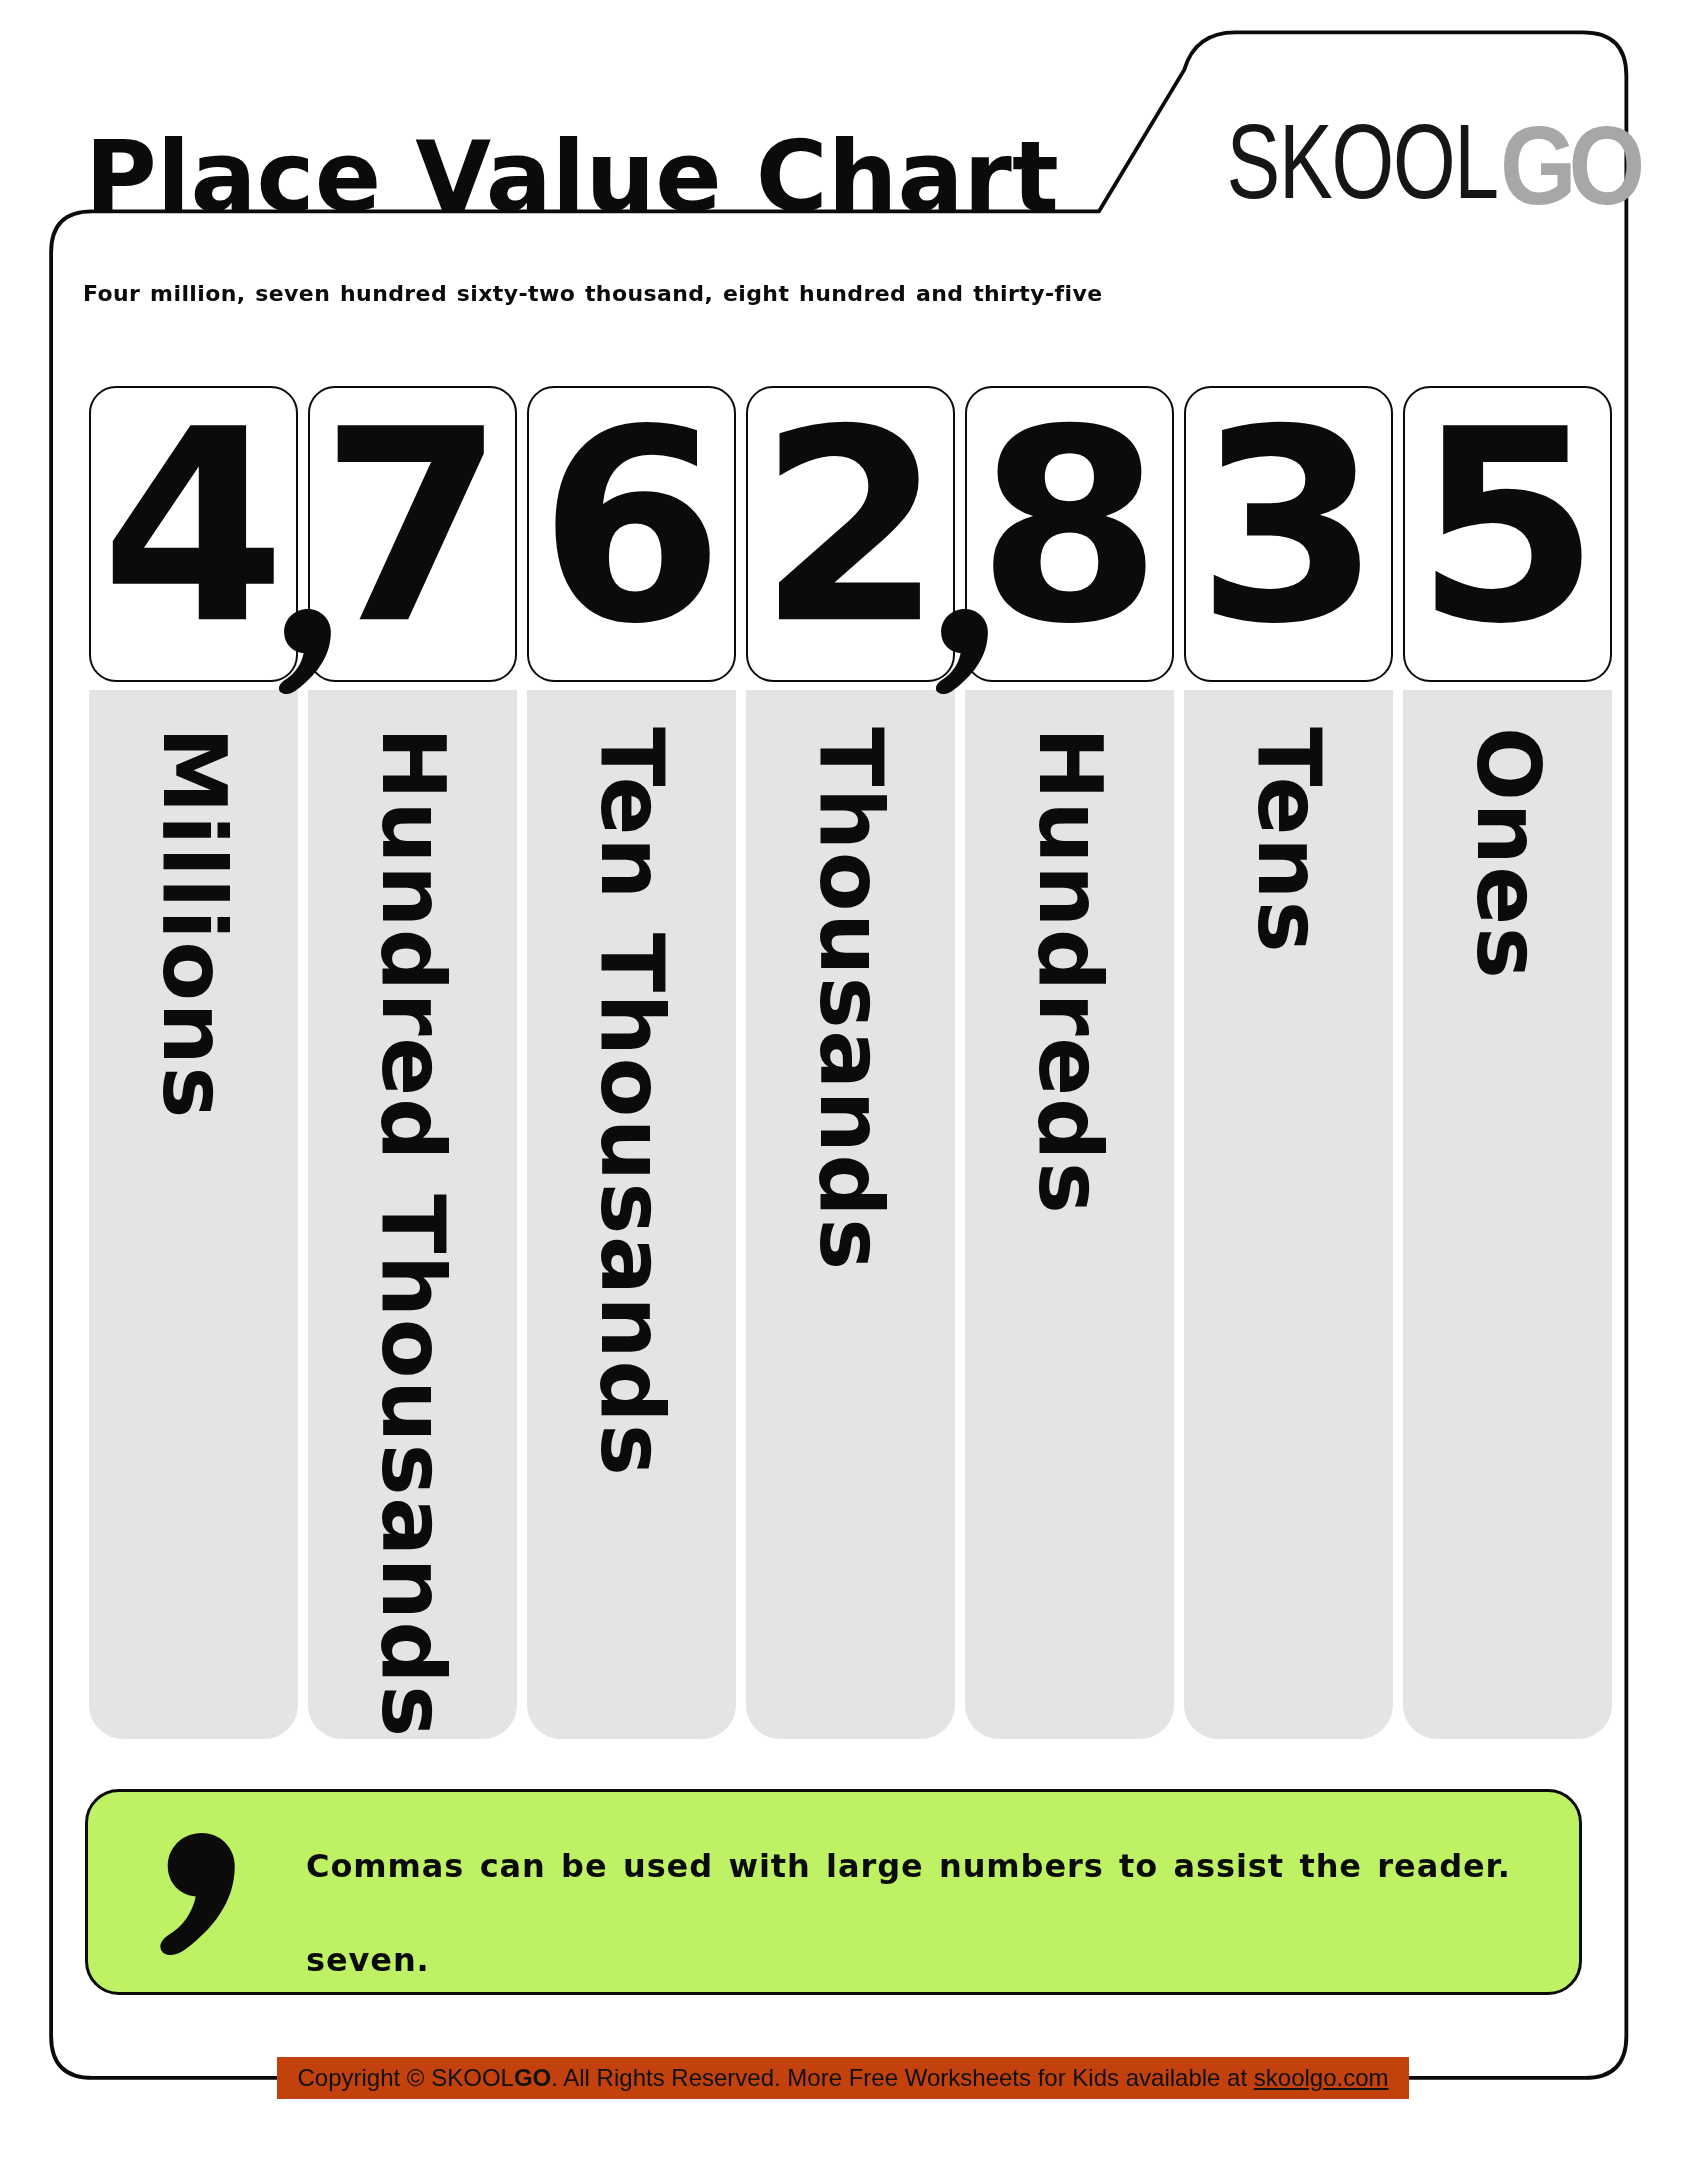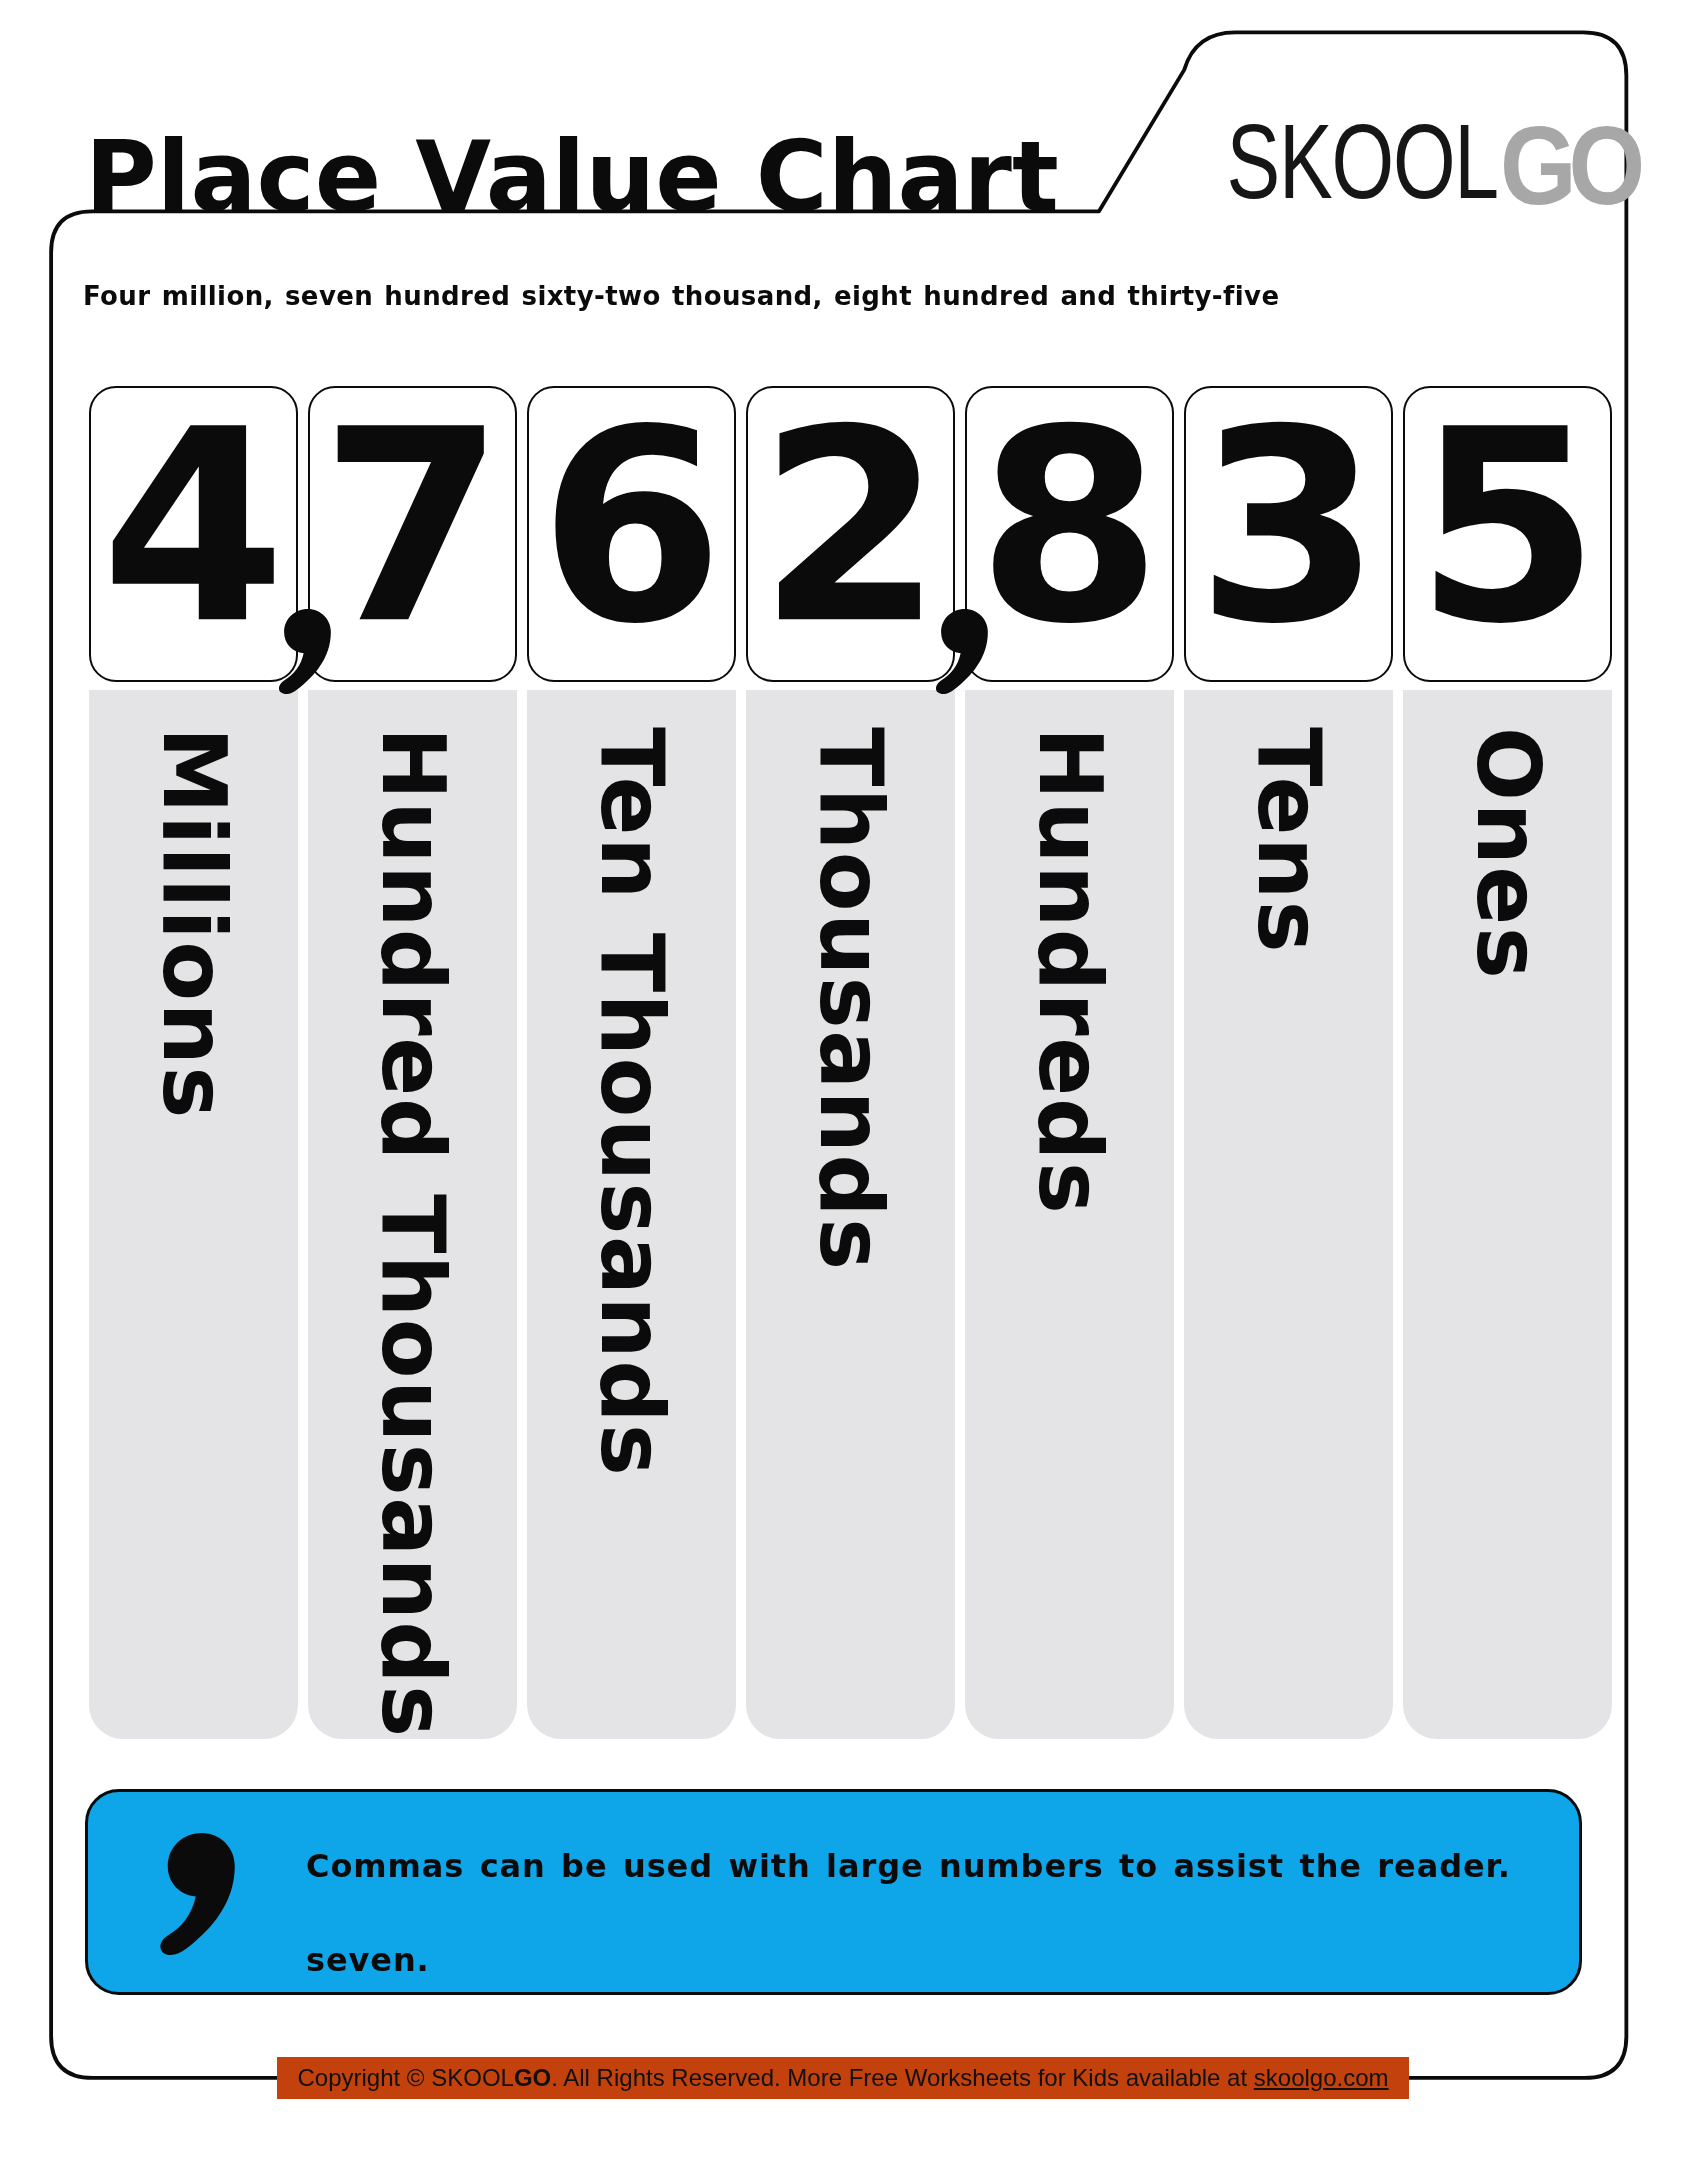--- a/index.html
+++ b/index.html
@@ -39,21 +39,21 @@
     color:#a7a7a7;
     margin-left:1.7px;
   }
 
   
   svg.frame{left:0;top:0;width:1686px;height:2181px;}
 
   
   .subtitle{
     left:83px;top:281px;width:1525px;
-    font-size:26px;font-weight:700;
+    font-size:22px;font-weight:700;
     letter-spacing:0.4px;word-spacing:1.7px;
     white-space:nowrap;
   }
 
   
   .cards{
     left:89px;top:386px;width:1523px;height:296px;
     display:grid;grid-template-columns:repeat(7,1fr);gap:10.2px;
   }
   .card{
@@ -88,21 +88,21 @@
     font-size:87px;font-weight:700;
     letter-spacing:1.7px;line-height:1;
     color:#0b0b0b;
     white-space:nowrap;
   }
 
   
   .note{
     left:85px;top:1789px;width:1497px;height:206px;
     border:3px solid #0b0b0b;border-radius:34px;
-    box-sizing:border-box;background:#0ea5e9;
+    box-sizing:border-box;background:#bef264;
   }
   .note-comma{position:absolute;left:70px;top:39px;width:78px;height:126px;}
   .note-text{
     position:absolute;left:218px;top:19px;right:34px;
     font-size:32px;font-weight:700;
     letter-spacing:0.9px;word-spacing:3.4px;
     line-height:47px;
   }
 
   

